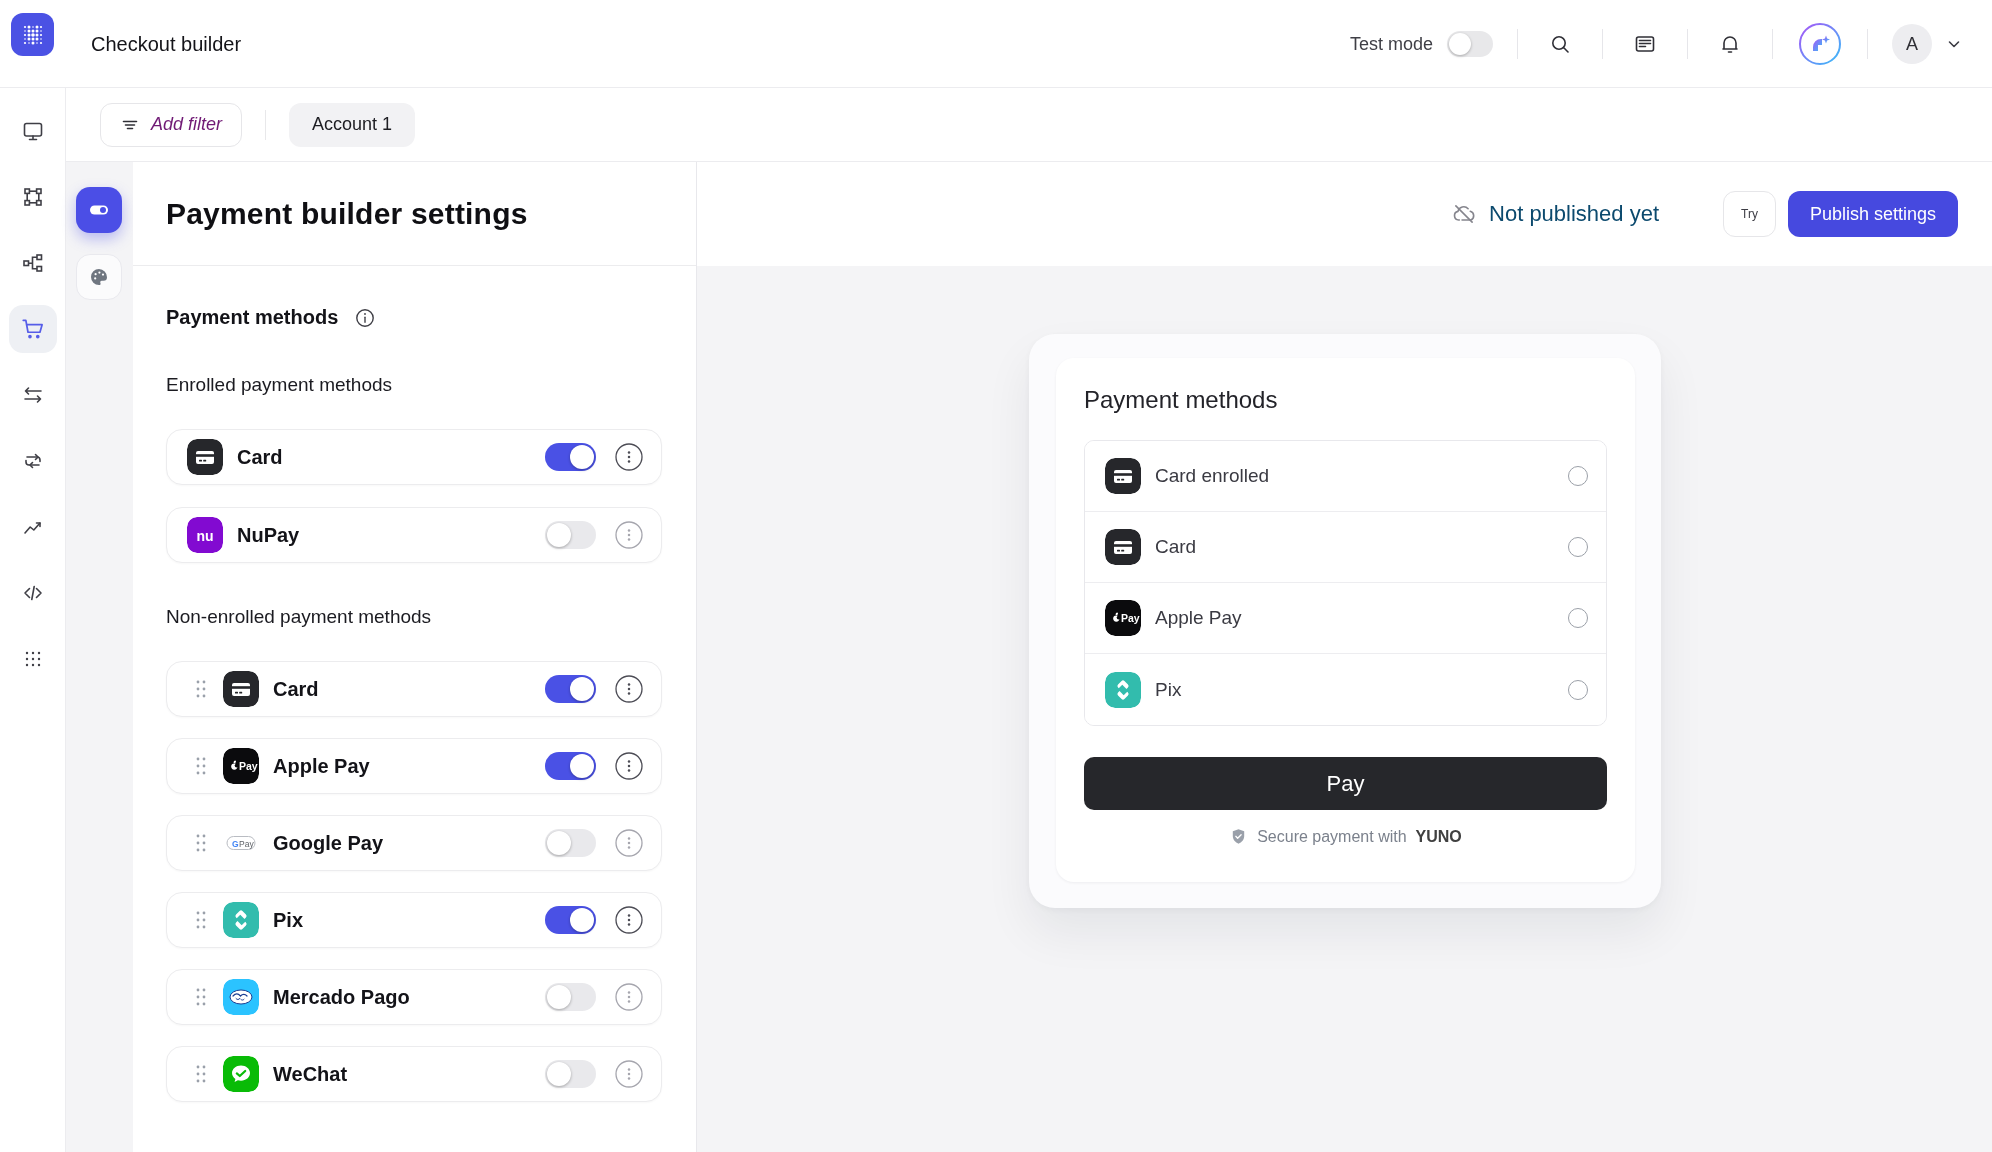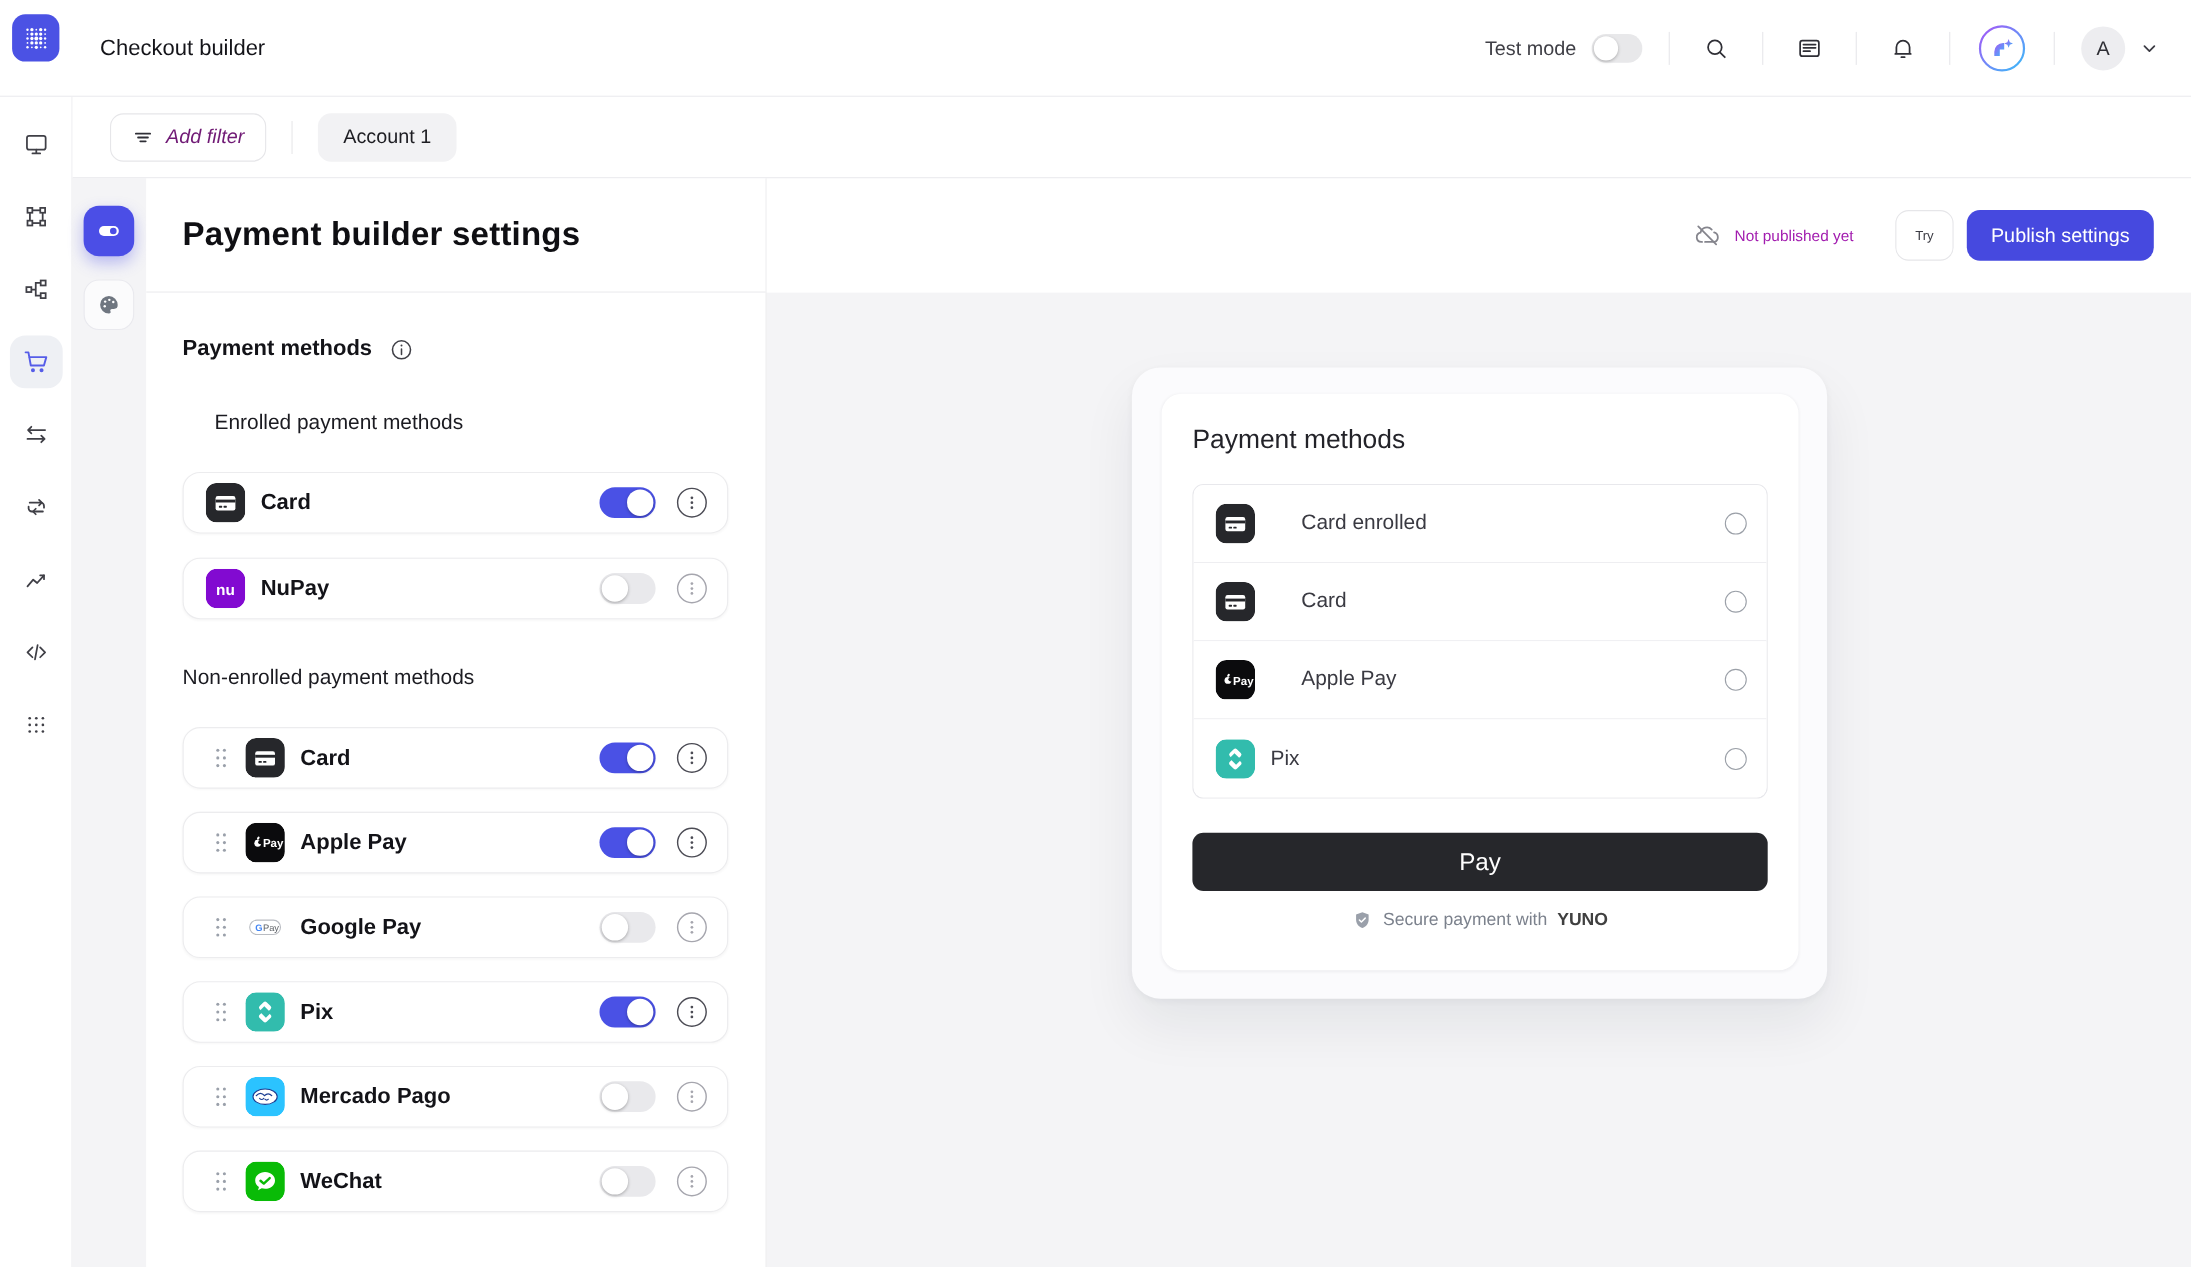--- a/index.html
+++ b/index.html
@@ -56,53 +56,53 @@
 
   
   .panel { position:absolute; left:133px; top:162px; width:564px; height:990px; background:#fff;
     border-right:1px solid #e8e8ec; }
   .panel-head { height:104px; border-bottom:1px solid #ececee; display:flex; align-items:center; padding-left:33px; }
   .panel-title { font-size:30px; font-weight:bold; color:#0f0f13; letter-spacing:.2px; }
   .panel-body { padding:40px 34px 0 33px; }
   .sec-title-row { display:flex; align-items:center; gap:16px; }
   .sec-title { font-size:20px; font-weight:bold; color:#131318; }
   .group-label { font-size:19px; color:#1b1b21; }
-  .g1 { margin-top:45px;margin-left:29px; } .g2 { margin-top:43px; }
+  .g1 { margin-top:45px; } .g2 { margin-top:43px; }
   .pm-list { margin-top:33px; display:flex; flex-direction:column; gap:22px; }
   .pm-list.second { gap:21px; }
   .pm-row { height:56px; background:#fff; border:1px solid #ececee; border-radius:16px;
     display:flex; align-items:center; padding:0 17px 0 20px; box-shadow:0 1px 2px rgba(16,24,40,.03); }
   .pm-row.draggable { padding-left:27px; }
   .drag { margin-right:15px; cursor:grab; display:flex; }
   .pm-ic { width:36px; height:36px; border-radius:10px; flex:none; display:flex; align-items:center;
     justify-content:center; overflow:hidden; }
   .pm-name { font-size:20px; font-weight:bold; color:#131318; margin-left:14px; }
   .pm-row .sp { flex:1; }
   .kebab { margin-left:18px; display:flex; cursor:pointer; color:#4c4c55; }
   .kebab.off { color:#a6a6ae; }
 
   
   .canvas { position:absolute; left:697px; top:162px; width:1295px; height:990px; background:#f4f4f6; }
   .canvas-head { position:absolute; left:0; top:0; width:1295px; height:104px; background:#fff;
     display:flex; align-items:center; justify-content:flex-end; padding-right:34px; }
-  .status { display:flex; align-items:center; gap:12px; font-size:14px; color:#a21caf; margin-right:38px; }
+  .status { display:flex; align-items:center; gap:12px; font-size:22px; color:#0c4a6e; margin-right:64px; }
   .btn-try { height:46px; border:1px solid #e6e6e9; border-radius:12px; background:#fff; padding:0 17px;
     font-size:12px; color:#3c3c44; cursor:pointer; }
   .btn-publish { height:46px; border:none; border-radius:12px; background:#4649df; padding:0 22px;
     font-size:18px; color:#fff; font-weight:500; margin-left:12px; cursor:pointer; }
 
   
   .preview-outer { position:absolute; left:332px; top:172px; width:632px; height:574px; border-radius:26px;
     background:#fbfbfd; box-shadow:0 24px 48px rgba(15,23,42,.07), 0 2px 6px rgba(15,23,42,.04); }
   .preview-card { position:absolute; left:27px; top:24px; width:579px; height:524px; border-radius:18px;
     background:#fff; box-shadow:0 1px 3px rgba(16,24,40,.06); padding:28px; }
   .pv-title { font-size:24px; font-weight:500; color:#232329; }
   .pv-list { margin-top:26px; border:1px solid #e8e8ec; border-radius:10px; overflow:hidden; }
   .pv-row { height:71px; display:flex; align-items:center; padding:0 18px 0 20px; background:#fff; cursor:pointer; }
-  .pv-row:not(:last-child) { border-bottom:1px solid #ededf0;gap:28px; }
+  .pv-row:not(:last-child) { border-bottom:1px solid #ededf0; }
   .pv-label { font-size:19px; color:#3a3a42; margin-left:14px; }
   .pv-row .sp { flex:1; }
   .radio { width:20px; height:20px; border:1.5px solid #9ba0a8; border-radius:50%; flex:none; cursor:pointer; }
   .btn-pay { margin-top:31px; width:100%; height:53px; border:none; border-radius:10px; background:#26272b;
     color:#fff; font-size:22px; font-family:inherit; cursor:pointer; }
   .secure { margin-top:17px; display:flex; align-items:center; justify-content:center; gap:9px;
     font-size:16px; color:#7b818c; }
   .secure b { color:#404040; }
 
   svg { display:block; }

